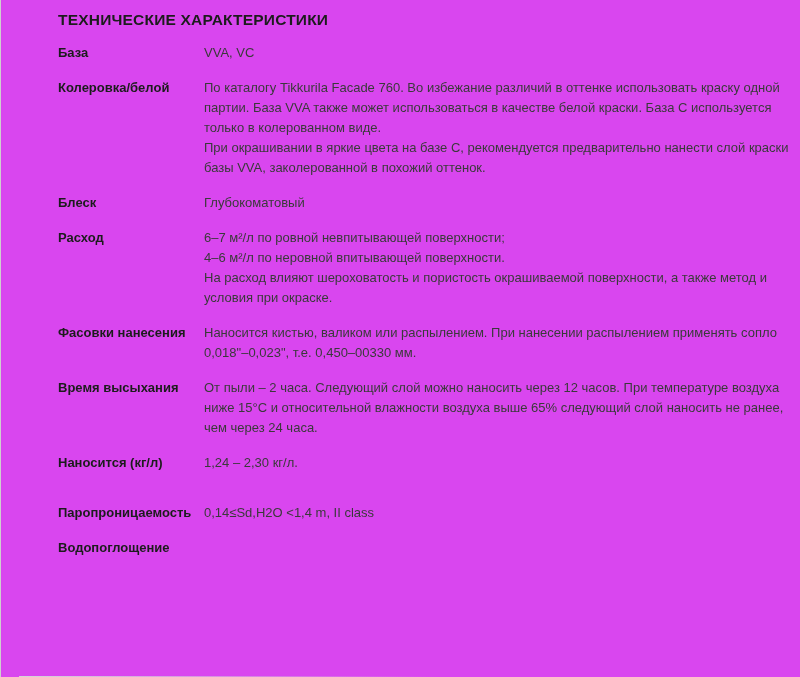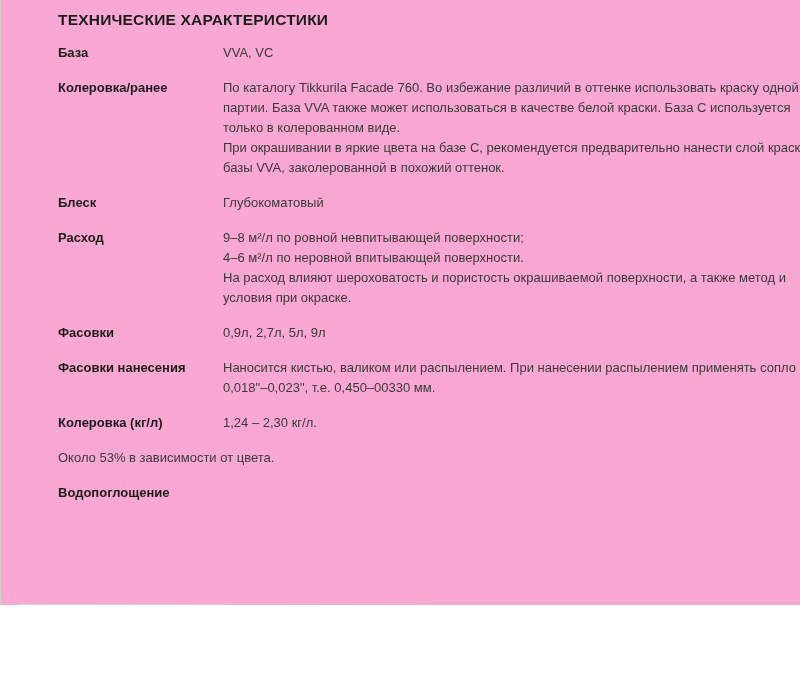--- a/index.html
+++ b/index.html
@@ -4,22 +4,22 @@
 <style>
   * { margin: 0; padding: 0; box-sizing: border-box; }
   html, body {
     width: 800px;
     background: #ffffff;
     font-family: "Liberation Sans", "DejaVu Sans", sans-serif;
   }
   .page {
     position: relative;
     width: 800px;
-    height: 605px;
-    background: #f9a8d4;
+    height: 677px;
+    background: #d946ef;
     border-left: 1px solid #cfcfcf;
     overflow: hidden;
   }
   .content {
     padding: 10px 14px 0 57px;
   }
   .page-title {
     font-size: 15.5px;
     font-weight: bold;
     color: #1c1c1c;
@@ -27,21 +27,20 @@
     line-height: 20px;
     margin-bottom: 13px;
   }
   .spec-table {
     width: 100%;
   }
   .spec-row {
     display: flex;
     align-items: flex-start;
     margin-bottom: 15px;
-    gap: 19px;
   }
   .spec-label {
     flex: 0 0 146px;
     width: 146px;
     font-size: 13px;
     font-weight: bold;
     color: #1c1c1c;
     line-height: 19px;
     padding-right: 8px;
   }
@@ -69,63 +68,68 @@
   <div class="content">
     <h1 class="page-title">ТЕХНИЧЕСКИЕ ХАРАКТЕРИСТИКИ</h1>
 
     <div class="spec-table" id="rows-container">
   <div class="spec-row">
     <div class="spec-label">База</div>
     <div class="spec-value">VVA, VC</div>
   </div>
 
   <div class="spec-row">
-    <div class="spec-label">Колеровка/ранее</div>
+    <div class="spec-label">Колеровка/белой</div>
     <div class="spec-value">По каталогу Tikkurila Facade 760. Во избежание различий в оттенке использовать краску одной
 партии. База VVA также может использоваться в качестве белой краски. База C используется
 только в колерованном виде.
 При окрашивании в яркие цвета на базе C, рекомендуется предварительно нанести слой краски
 базы VVA, заколерованной в похожий оттенок.</div>
   </div>
 
   <div class="spec-row">
     <div class="spec-label">Блеск</div>
     <div class="spec-value">Глубокоматовый</div>
   </div>
 
   <div class="spec-row">
     <div class="spec-label">Расход</div>
-    <div class="spec-value">9–8 м²/л по ровной невпитывающей поверхности;
+    <div class="spec-value">6–7 м²/л по ровной невпитывающей поверхности;
 4–6 м²/л по неровной впитывающей поверхности.
 На расход влияют шероховатость и пористость окрашиваемой поверхности, а также метод и
 условия при окраске.</div>
   </div>
 
-  <div class="spec-row">
-    <div class="spec-label">Фасовки</div>
-    <div class="spec-value">0,9л, 2,7л, 5л, 9л</div>
-  </div>
 
 
   <div class="spec-row">
     <div class="spec-label">Фасовки нанесения</div>
     <div class="spec-value">Наносится кистью, валиком или распылением. При нанесении распылением применять сопло
 0,018"–0,023", т.е. 0,450–00330 мм.</div>
   </div>
 
+  <div class="spec-row">
+    <div class="spec-label">Время высыхания</div>
+    <div class="spec-value">От пыли – 2 часа. Следующий слой можно наносить через 12 часов. При температуре воздуха
+ниже 15°C и относительной влажности воздуха выше 65% следующий слой наносить не ранее,
+чем через 24 часа.</div>
+  </div>
 
   <div class="spec-row">
-    <div class="spec-label">Колеровка (кг/л)</div>
+    <div class="spec-label">Наносится (кг/л)</div>
     <div class="spec-value">1,24 – 2,30 кг/л.</div>
   </div>
 
   <div class="spec-row">
-    <div class="spec-value">Около 53% в зависимости от цвета.</div>
   </div>
 
+  <div class="spec-row">
+    <div class="spec-label">Паропроницаемость</div>
+    <div class="spec-value">0,14≤Sd,H2O &lt;1,4 m, II class</div>
+  </div>
 
   <div class="spec-row">
     <div class="spec-label">Водопоглощение</div>
   </div>
 </div>
   </div>
   <div class="bottom-edge-line"></div>
 </div>
 
 </body></html>

